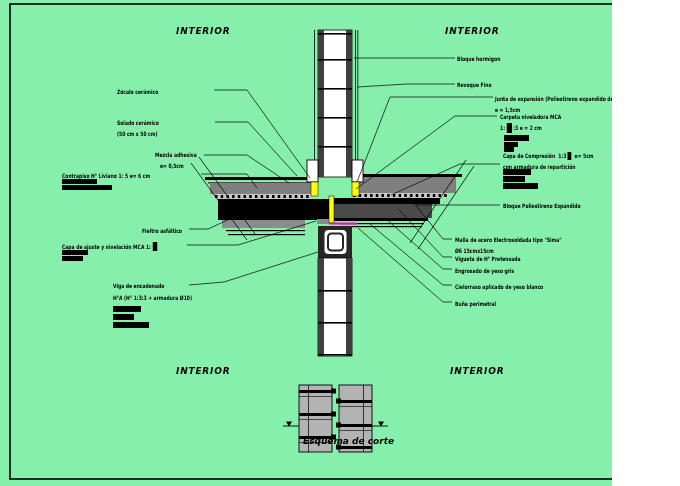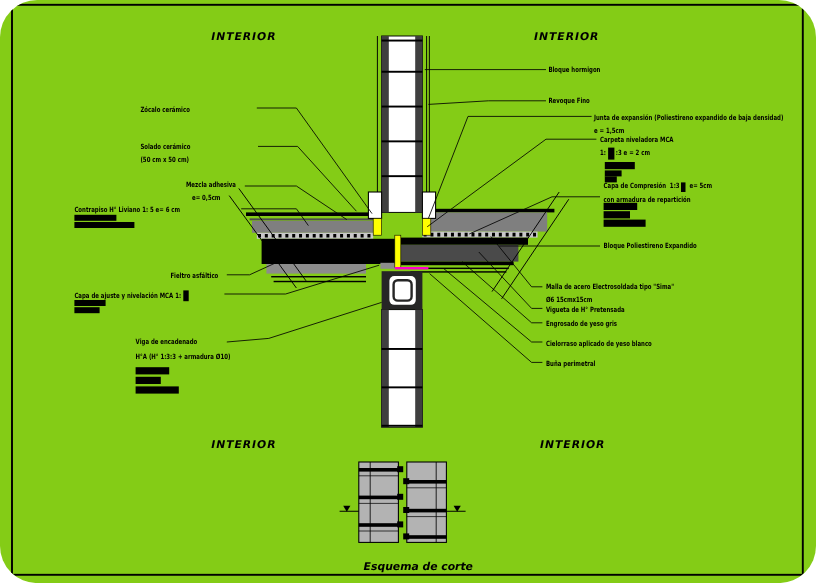--- a/index.html
+++ b/index.html
@@ -1,17 +1,17 @@
 <!DOCTYPE html>
 <html><head>
 <meta charset="utf-8">
 <style>
   html,body{margin:0;padding:0;background:#fff;}
-  #sheet{position:relative;width:680px;height:486px;background:#84cc16;overflow:hidden;
-         font-family:"DejaVu Sans",sans-serif;border-radius:31px;}
+  #sheet{position:relative;width:612px;height:486px;background:#86efac;overflow:hidden;
+         font-family:"DejaVu Sans",sans-serif;}
   #sheet svg{position:absolute;left:0;top:0;}
   .lbl{position:absolute;font:700 6px/11px "DejaVu Sans",sans-serif;color:#000;
        white-space:pre;transform:scaleX(0.75);transform-origin:0 0;letter-spacing:0;}
   .lbl .box{display:inline-block;background:#000;vertical-align:middle;}
   .interior{position:absolute;font:italic 700 9px "DejaVu Sans",sans-serif;color:#000;
             letter-spacing:0.8px;white-space:pre;}
   .caption{position:absolute;font:italic 700 9px "DejaVu Sans",sans-serif;color:#000;white-space:pre;}
   .bar{position:absolute;background:#000;}
   .row{display:flex;align-items:center;gap:2px;}
 </style>
@@ -192,15 +192,15 @@
   <div class="bar" style="left:503px;top:176px;width:22px;height:6px"></div>
   <div class="bar" style="left:503px;top:183px;width:35px;height:6px"></div>
   <div class="lbl" style="left:503px;top:200px">Bloque Poliestireno Expandido</div>
   <div class="lbl" style="left:455px;top:234px">Malla de acero Electrosoldada tipo "Sima"</div>
   <div class="lbl" style="left:455px;top:245px">Ø6 15cmx15cm</div>
   <div class="lbl" style="left:455px;top:253px">Vigueta de H° Pretensada</div>
   <div class="lbl" style="left:455px;top:265px">Engrosado de yeso gris</div>
   <div class="lbl" style="left:455px;top:281px">Cielorraso aplicado de yeso blanco</div>
   <div class="lbl" style="left:455px;top:298px">Buña perimetral</div>
 
-  <div class="caption" style="left:303px;top:468px">Esquema de corte</div>
+  <div class="caption" style="left:303px;top:436px">Esquema de corte</div>
 
 </div>
 
 </body></html>

